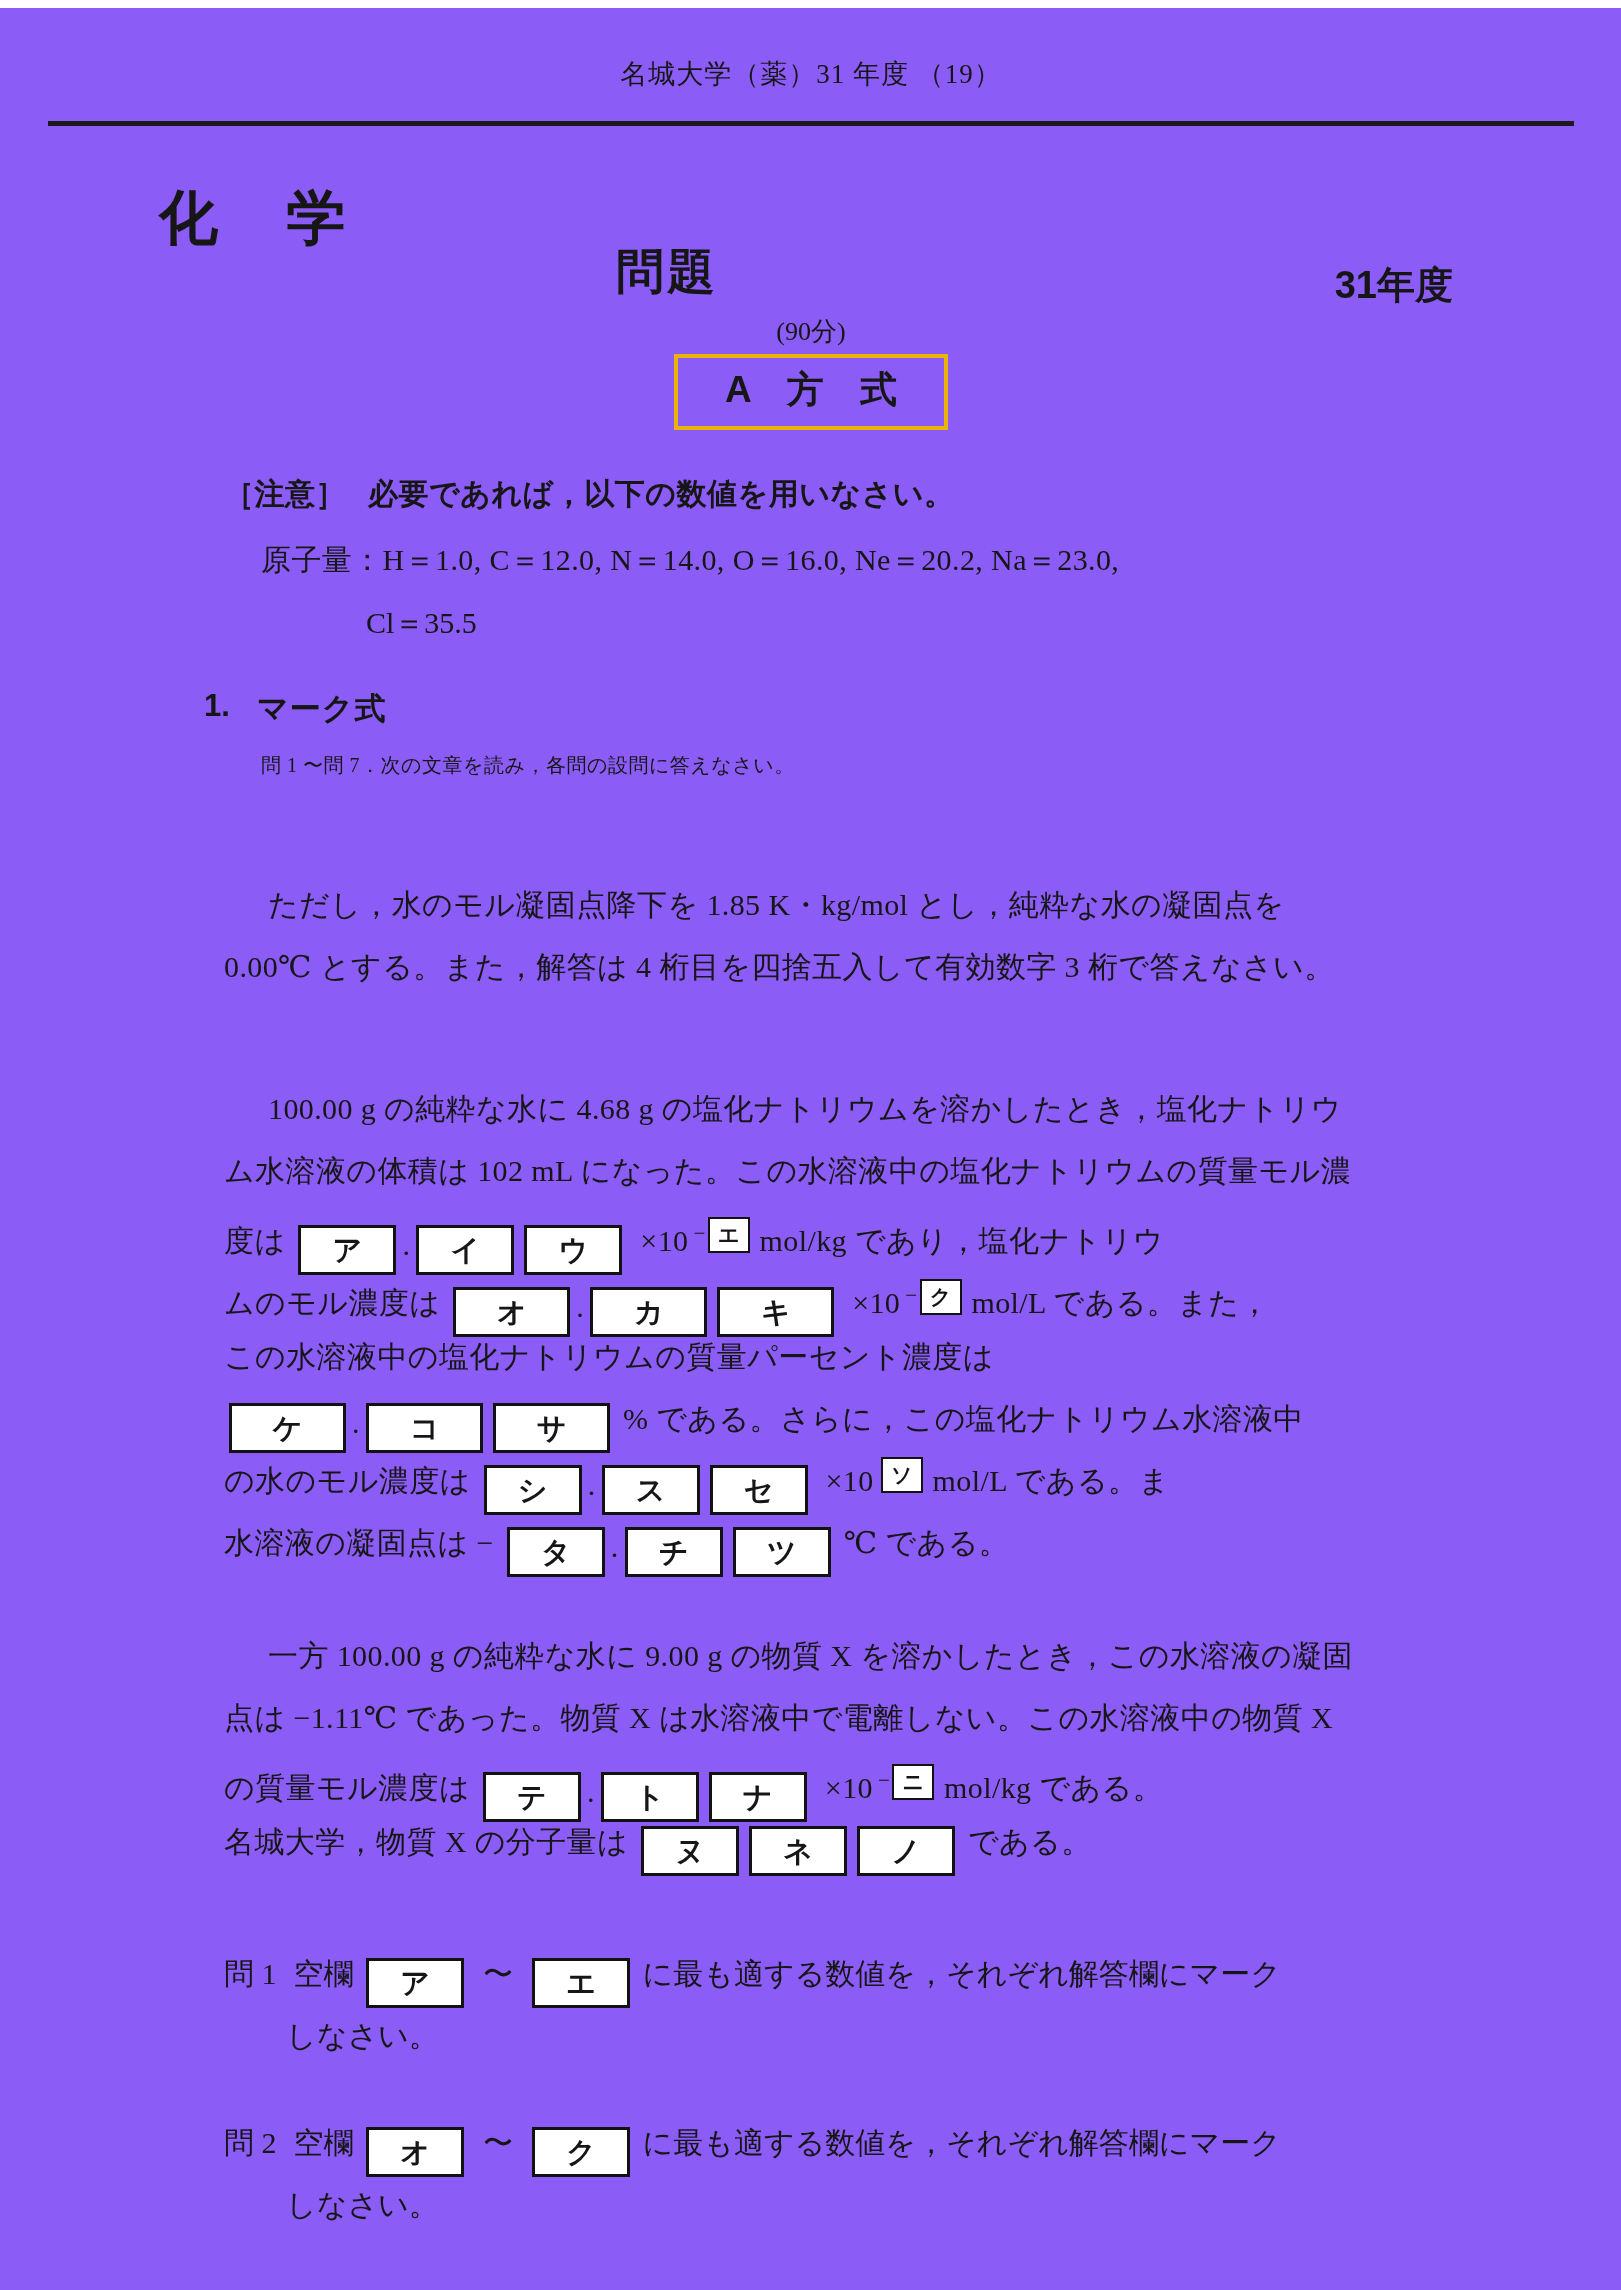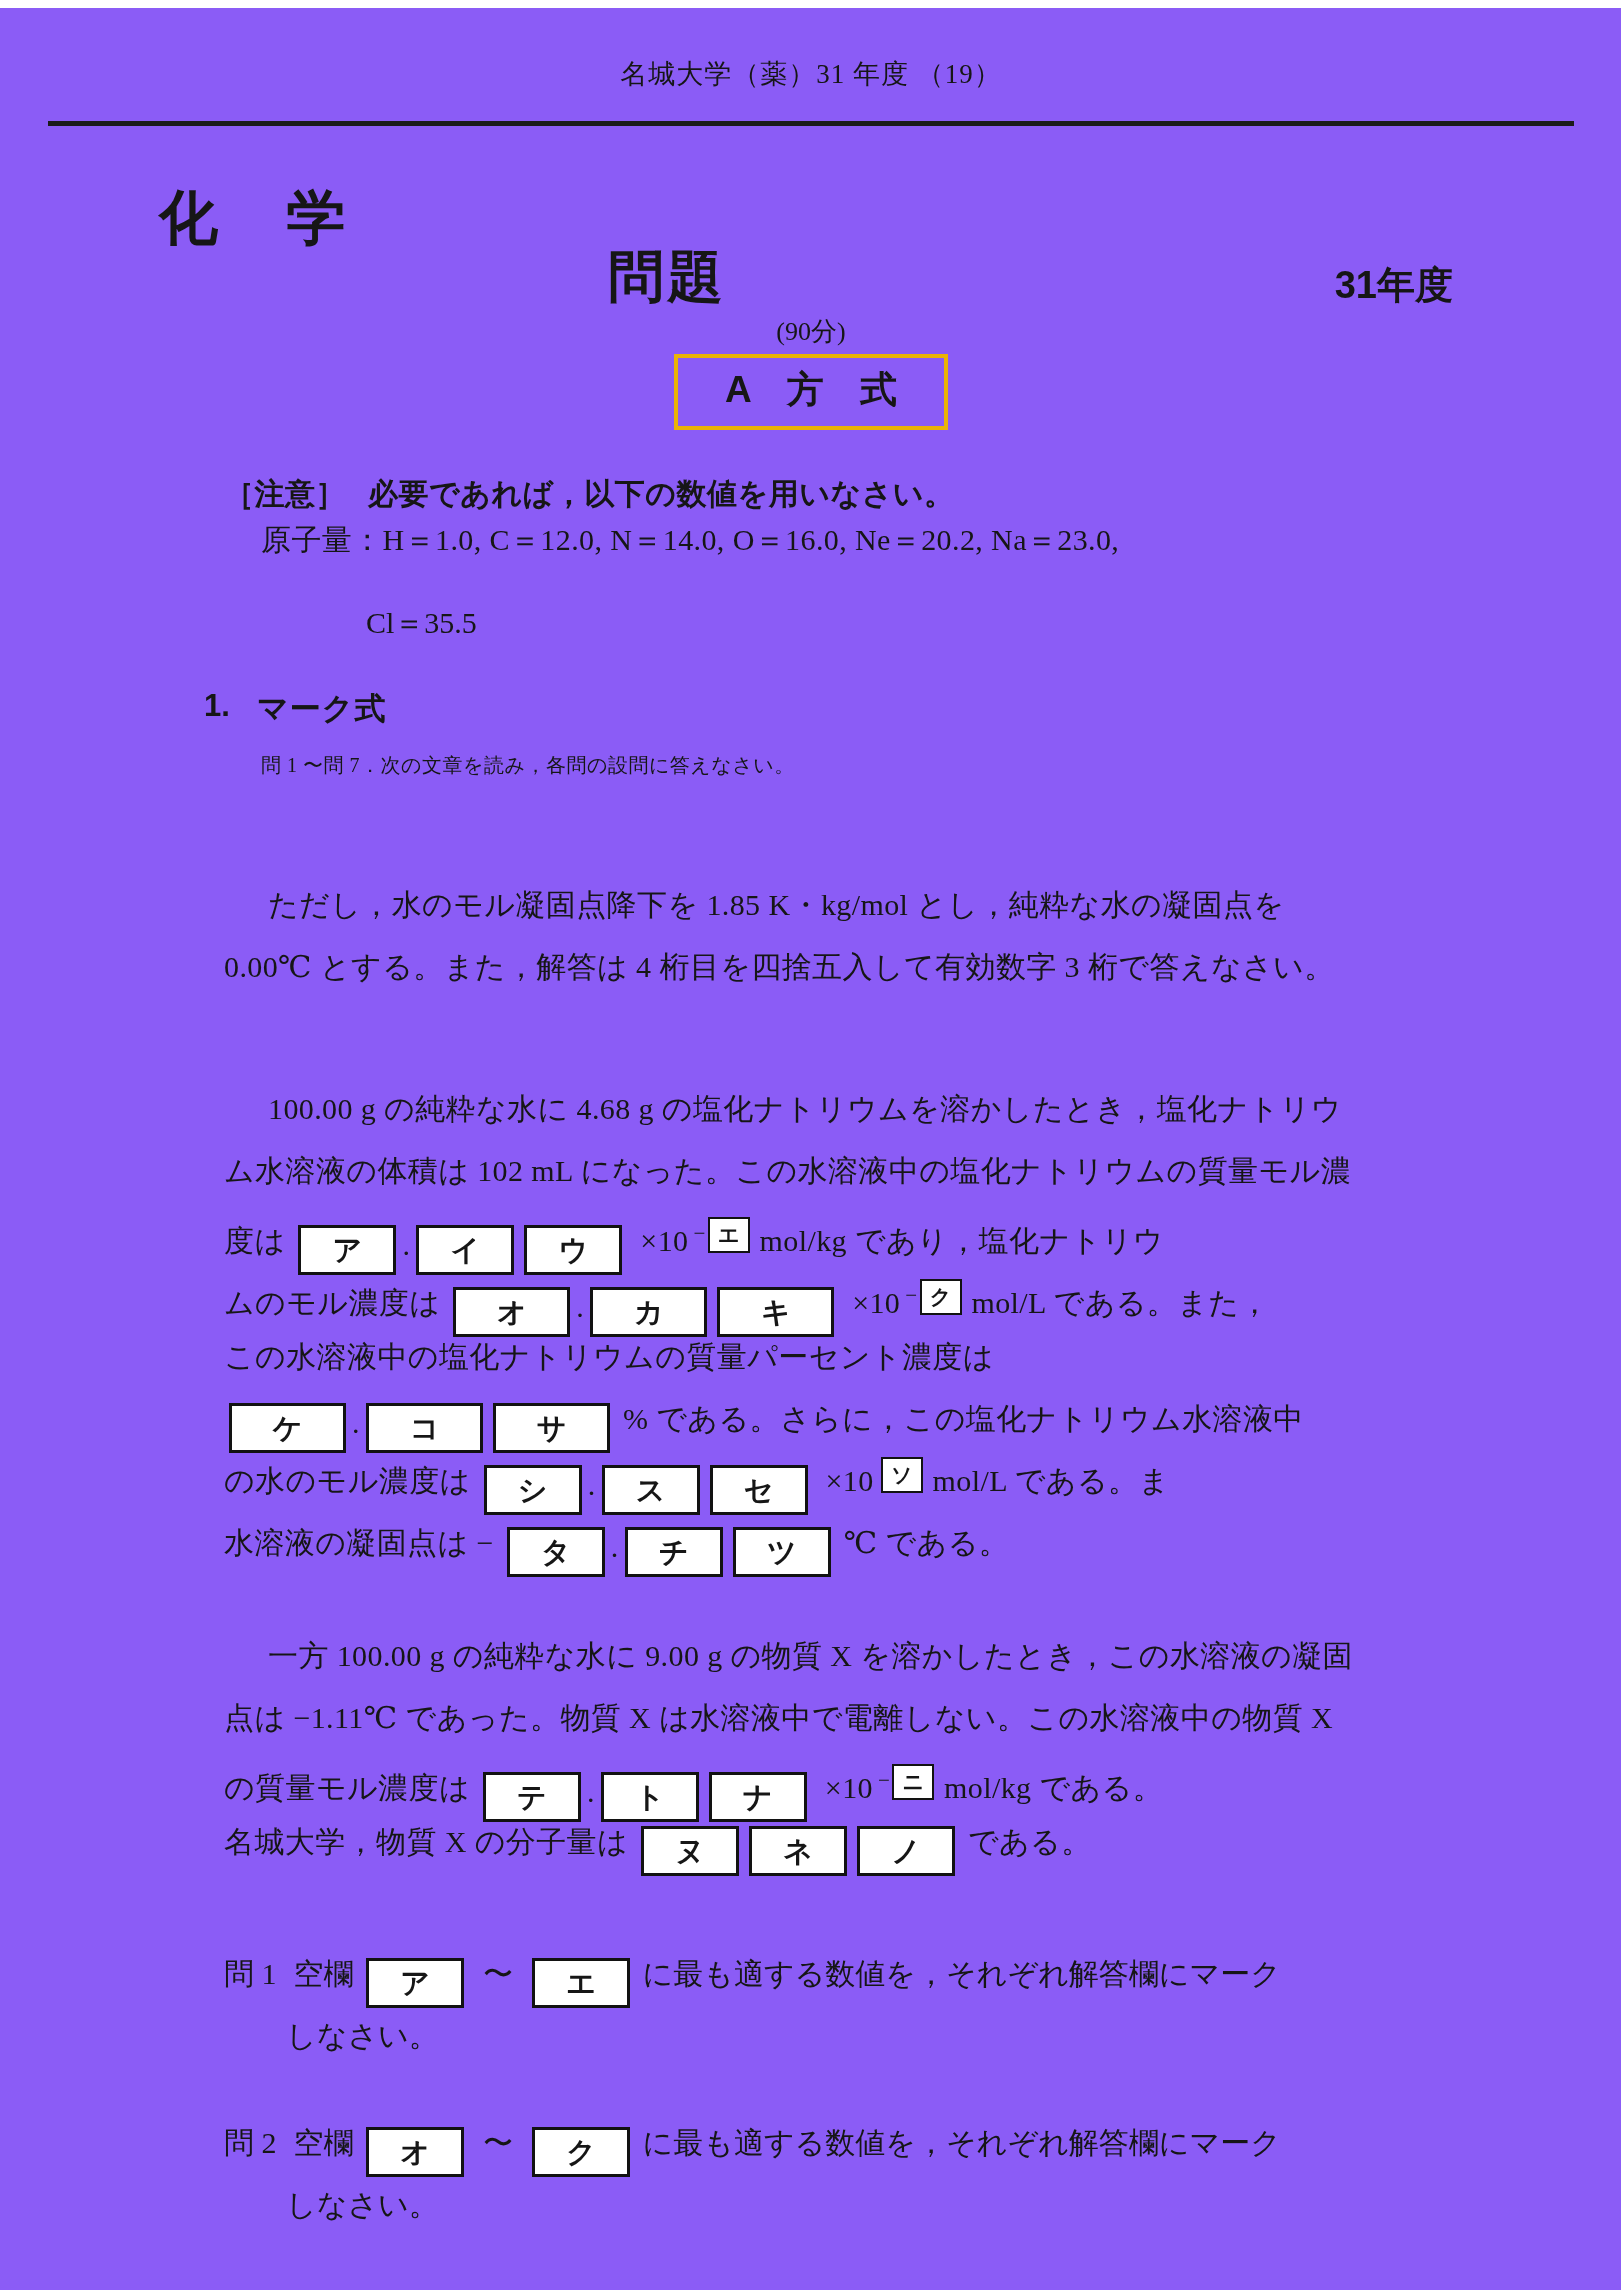--- a/index.html
+++ b/index.html
@@ -50,21 +50,21 @@
     font-weight: 700;
     letter-spacing: 26px;
     font-family: "Liberation Sans", "DejaVu Sans", sans-serif;
   }
   .exam-word {
     position: absolute;
     top: 232px;
     left: 0;
     width: 1334px;
     text-align: center;
-    font-size: 56px;
+    font-size: 48px;
     font-weight: 700;
     letter-spacing: 3px;
     font-family: "Liberation Sans", "DejaVu Sans", sans-serif;
   }
   .minutes {
     position: absolute;
     top: 306px;
     left: 0;
     width: 1622px;
     text-align: center;
@@ -103,21 +103,21 @@
     top: 466px;
     left: 224px;
     font-size: 30px;
     font-weight: 700;
     font-family: "Liberation Sans", "DejaVu Sans", sans-serif;
     letter-spacing: 0.5px;
   }
   .notice .lead { margin-right: 22px; }
   .atomic {
     position: absolute;
-    top: 512px;
+    top: 532px;
     left: 261px;
     font-size: 30px;
     letter-spacing: 0.4px;
     white-space: nowrap;
   }
   .atomic2 {
     position: absolute;
     top: 595px;
     left: 366px;
     font-size: 30px;

